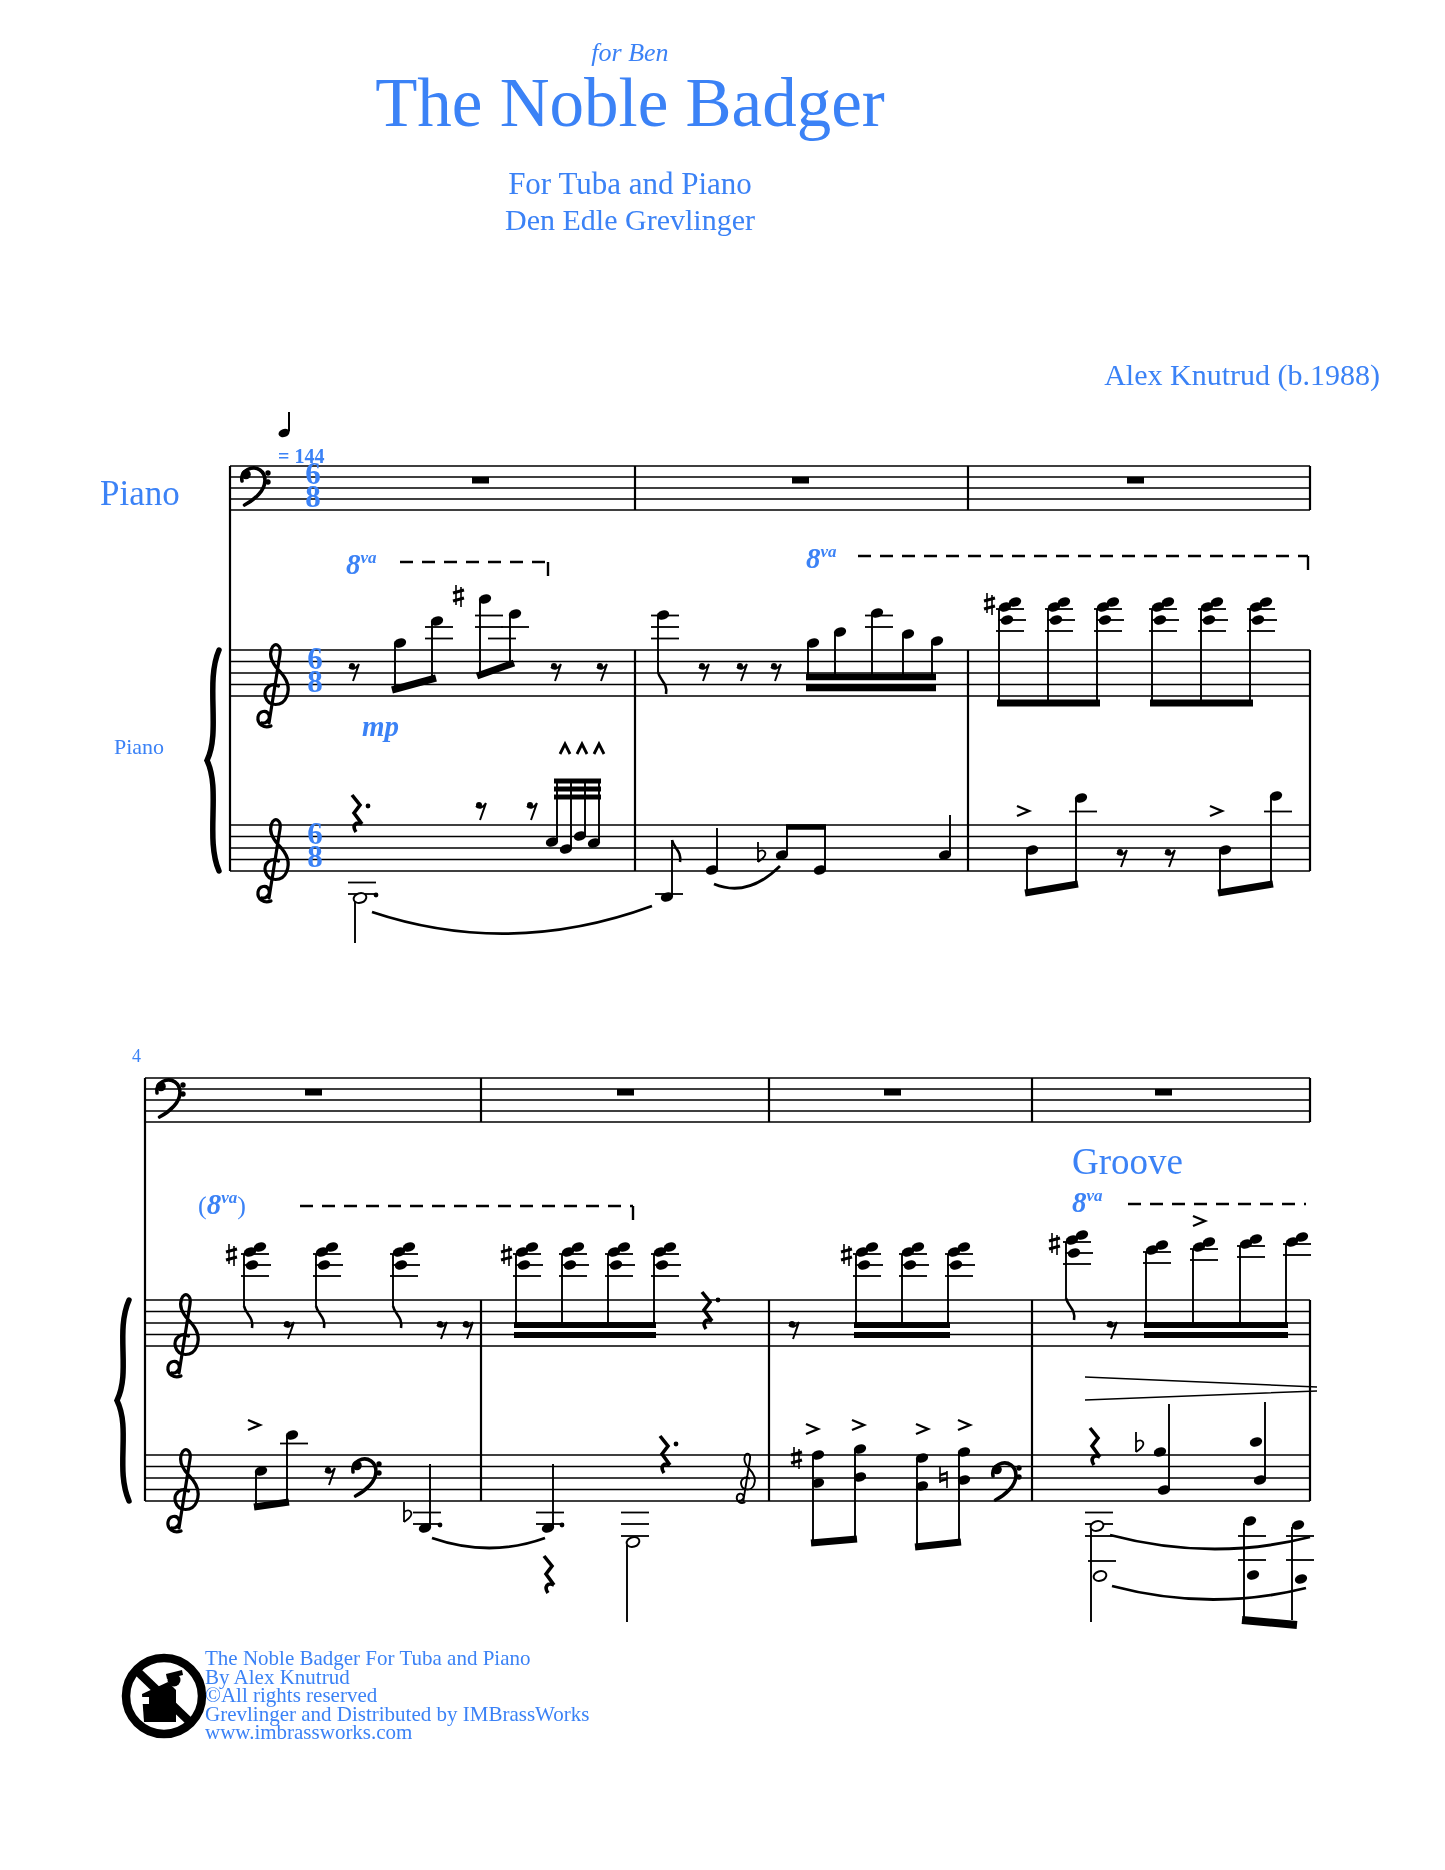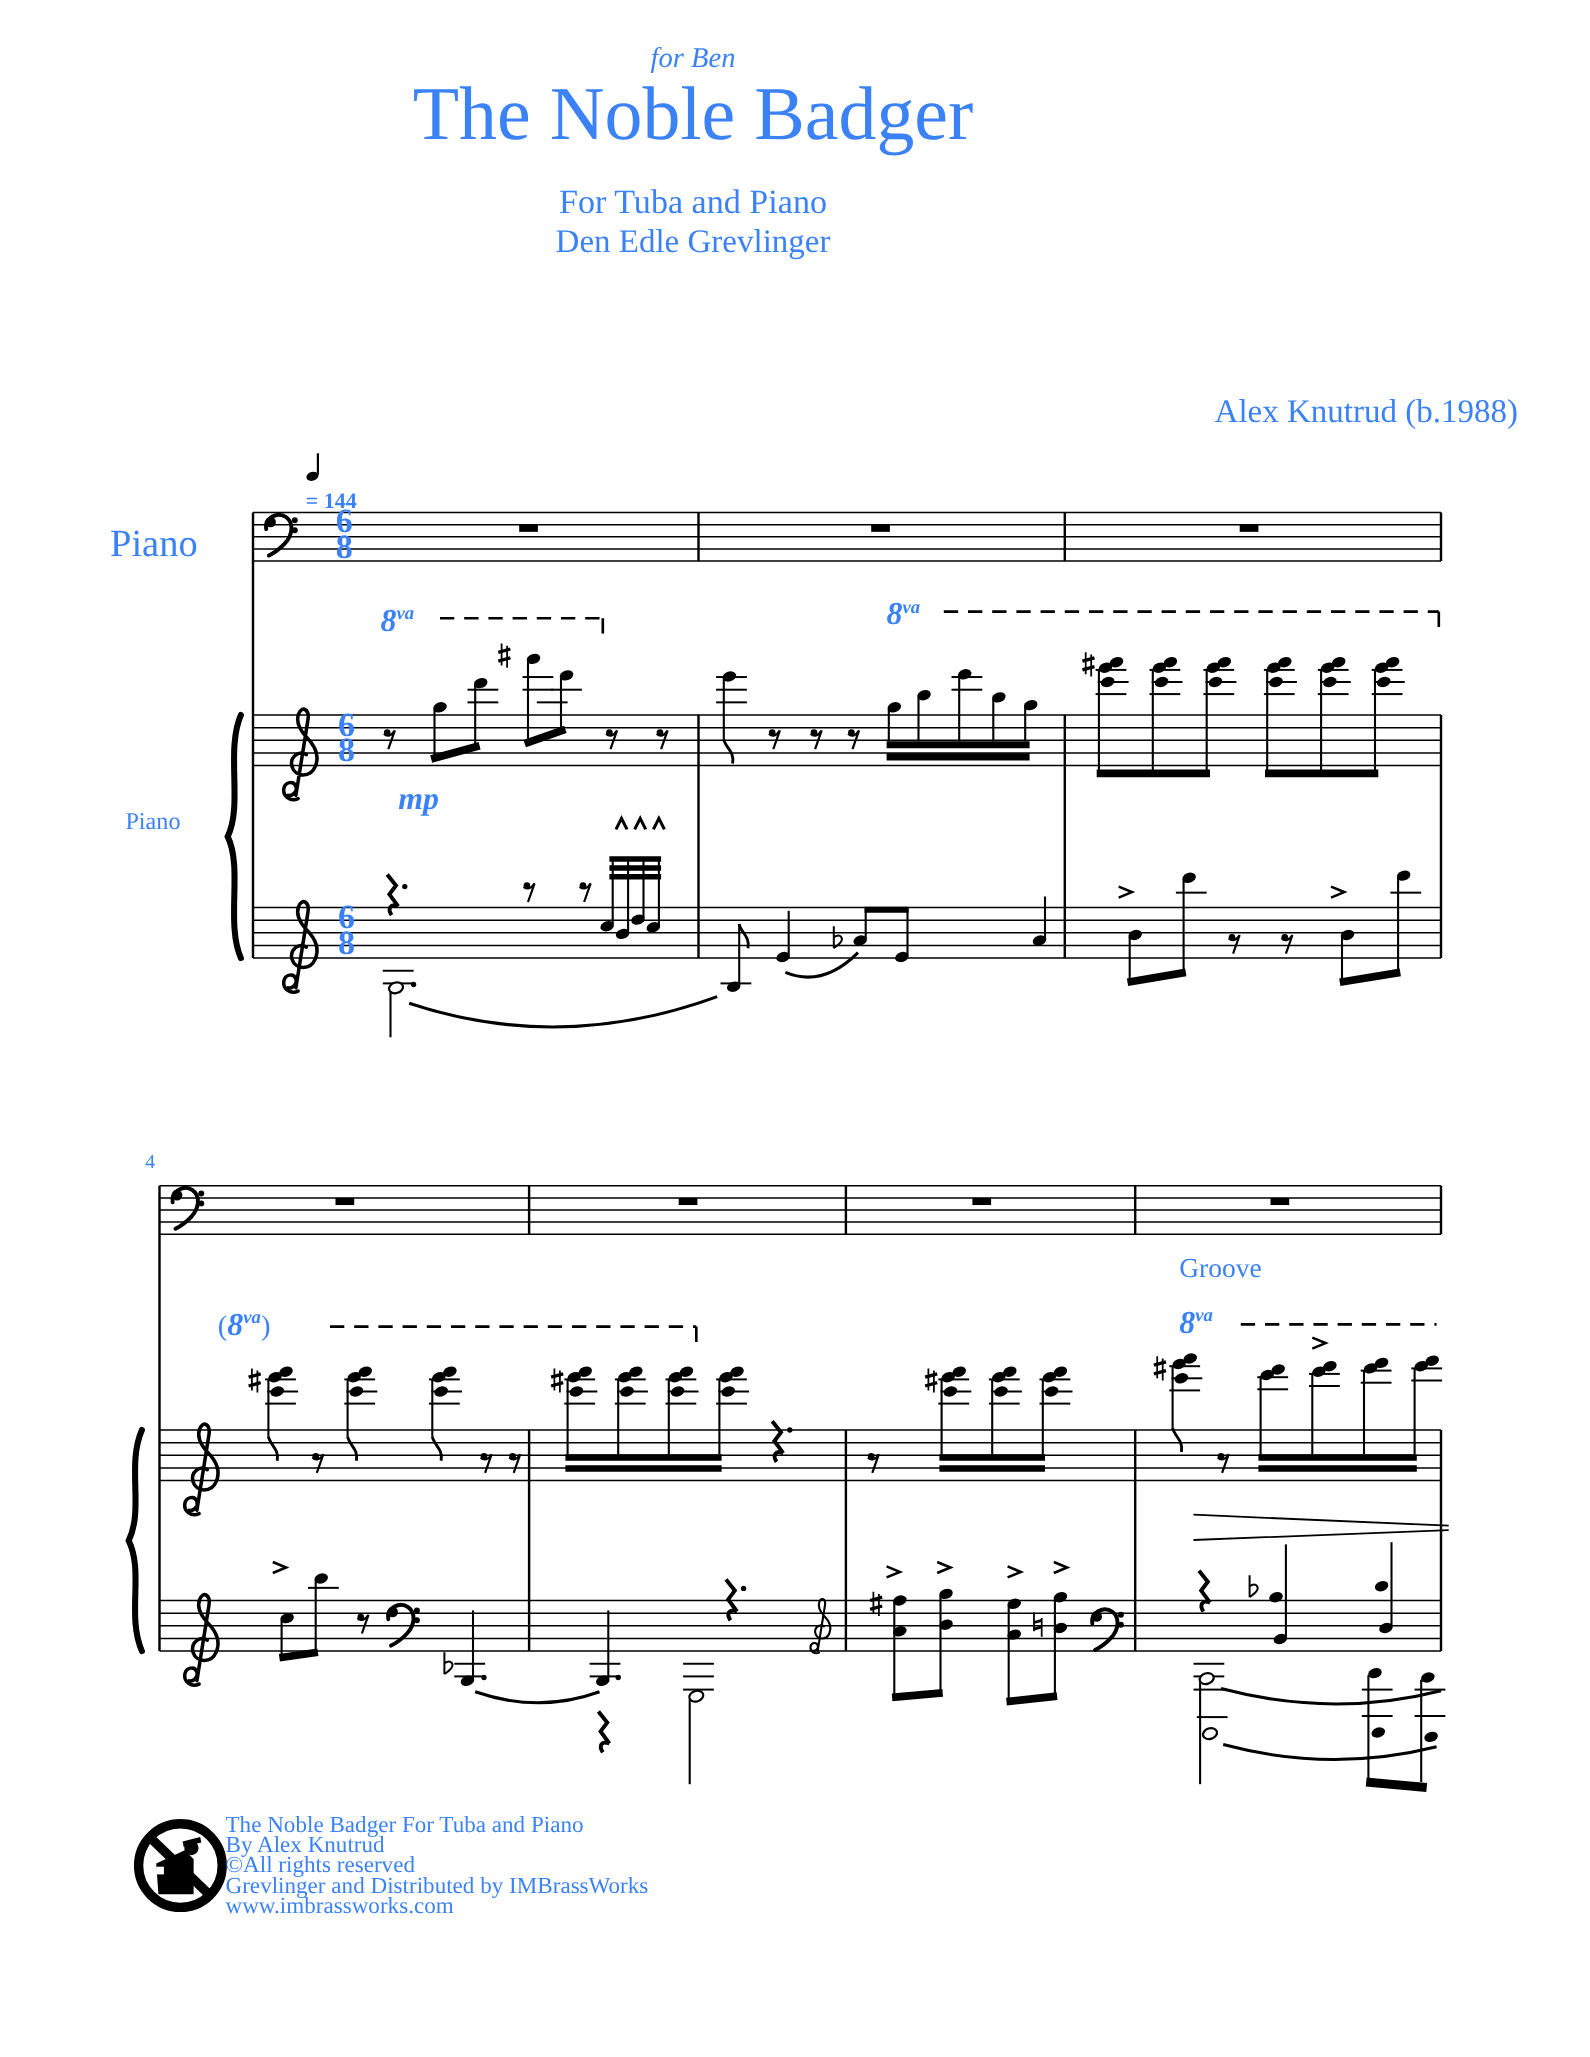--- a/index.html
+++ b/index.html
@@ -14,21 +14,21 @@
   .composer{left:1000px;top:358px;width:380px;text-align:right;font-size:30px;}
   .tempo{left:278px;top:410px;font-size:20px;font-weight:bold;display:flex;align-items:flex-start;gap:5px;flex-direction:column;}
   .tempo span{position:relative;top:2px;}
   .instr-tuba{left:100px;top:474px;font-size:35px;}
   .instr-piano{left:114px;top:734px;font-size:22px;}
   .tsig{width:34px;text-align:center;font-size:31px;font-weight:bold;line-height:22.5px;}
   .dyn{font-size:29px;font-weight:bold;font-style:italic;}
   .ottava{font-style:italic;font-weight:bold;font-size:29px;line-height:24px;}
   .ottava sup{font-size:17px;}
   .ottava .par{font-style:normal;font-weight:normal;font-size:26px;}
-  .groove{left:1072px;top:1140px;font-size:25px;}
+  .groove{left:1072px;top:1140px;font-size:37px;}
   .mnum{left:132px;top:1046px;font-size:18px;}
   .footer{left:205px;top:1649px;font-size:21px;line-height:18.5px;}
   svg.score{position:absolute;left:0;top:0;}
   svg .ink{fill:#000;}
 </style>
 </head>
 <body>
 
 <div class="page">
 

